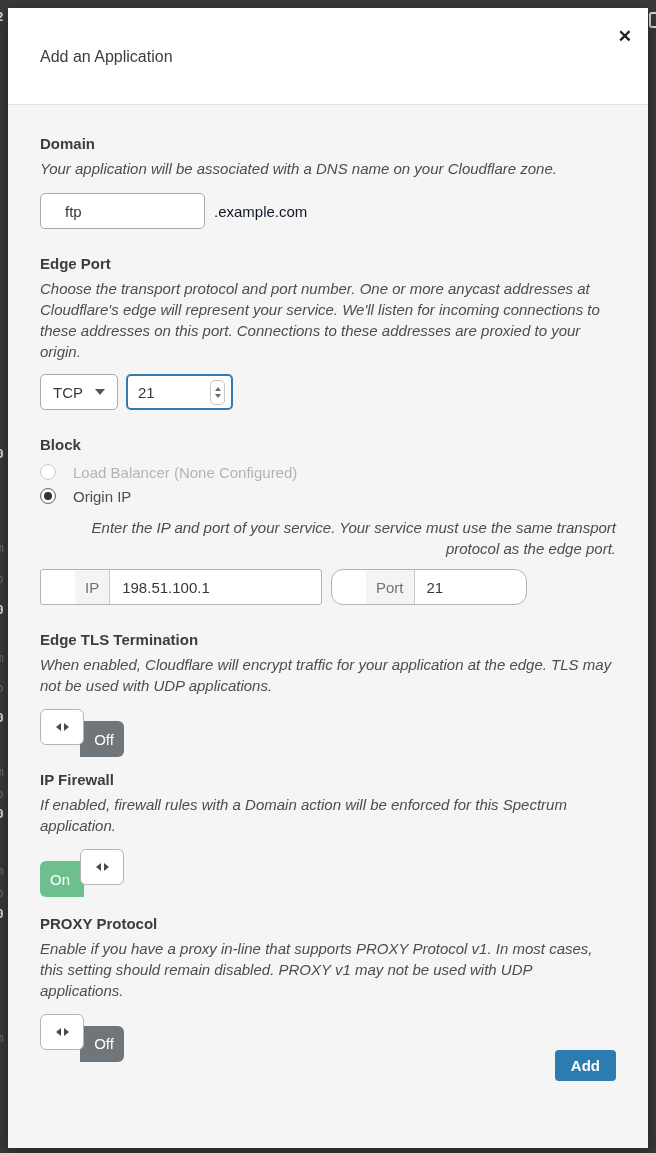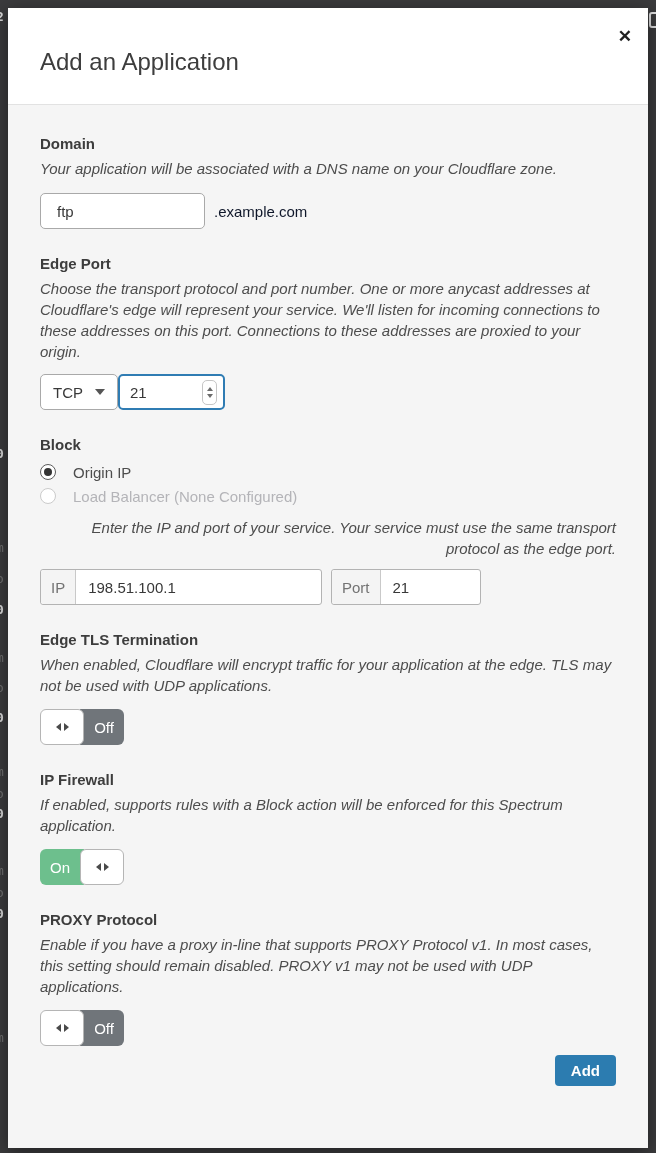--- a/index.html
+++ b/index.html
@@ -43,21 +43,21 @@
   .modal-header {
     position: relative;
     height: 97px;
     background: #ffffff;
     border-bottom: 1px solid #e2e2e2;
     flex: none;
   }
   .modal-title {
     position: absolute;
     left: 32px; top: 40px;
-    font-size: 24px;
+    font-size: 16px;
     font-weight: 400;
     color: #3d3d3d;
   }
   .close-btn {
     position: absolute;
     right: 16px; top: 20px;
     font-size: 17px;
     font-weight: 700;
     color: #1f1f1f;
     line-height: 1;
@@ -85,28 +85,28 @@
   }
   
   .text-input {
     height: 36px;
     border: 1px solid #a9a9a9;
     border-radius: 5px;
     background: #fff;
     font-family: "Liberation Sans", sans-serif;
     font-size: 15px;
     color: #383838;
-    padding: 0 16px;
+    padding: 0 24px;
     outline: none;
   }
   .domain-row { margin-top: 14px; display: flex; align-items: center; }
   .domain-input { width: 165px; }
   .domain-suffix { font-size: 15px; color: #0f172a; margin-left: 9px; }
   
-  .edgeport-row { margin-top: 12px; display: flex; align-items: center; }
+  .edgeport-row { margin-top: 12px; display: flex; align-items: center; gap: 8px; }
   .select {
     width: 78px; height: 36px;
     border: 1px solid #a9a9a9;
     border-radius: 5px;
     background: #fff;
     display: inline-flex;
     align-items: center;
     justify-content: space-between;
     padding: 0 12px;
     font-size: 15px;
@@ -163,20 +163,21 @@
   .radio-label { font-size: 15px; color: #4d4d4d; margin-left: 17px; }
   .radio-label.disabled { color: #b4b4b8; }
   
   .ipport-row { margin-top: 10px; display: flex; align-items: center; gap: 9px; }
   .pgroup {
     display: inline-flex;
     height: 36px;
     border: 1px solid #b3b3b3;
     border-radius: 3px;
     background: #fff;
+    padding-left: 34px;
   }
   .pgroup .prefix {
     background: #f4f4f4;
     border-right: 1px solid #c9c9c9;
     color: #737373;
     font-size: 15px;
     display: flex; align-items: center;
     padding: 0 10px;
     border-radius: 3px 0 0 3px;
     flex: none;
@@ -184,45 +185,46 @@
   .pgroup input {
     border: none; outline: none;
     font-family: "Liberation Sans", sans-serif;
     font-size: 15px; color: #383838;
     padding: 0 12px;
     background: transparent;
     width: 100%;
     border-radius: 0 3px 3px 0;
   }
   .pgroup.ip { width: 282px; }
-  .pgroup.port { width: 150px; }
+  .pgroup.port { width: 196px; border-radius: 12px; }
   
   .toggle { margin-top: 13px; display: inline-flex; height: 36px; cursor: pointer; }
   .toggle-handle {
     width: 44px; height: 36px;
     background: #fff;
     border: 1px solid #b5b5b5;
     border-radius: 6px;
     display: flex; align-items: center; justify-content: center;
     gap: 3px;
     position: relative;
     z-index: 1;
   }
   .toggle-seg {
     width: 44px; height: 36px;
     display: flex; align-items: center; justify-content: center;
     font-size: 15px;
     color: #fff;
+    margin-top: 12px;
   }
   .toggle.off .toggle-seg { background: #70757a; border-radius: 0 6px 6px 0; margin-left: -4px; padding-left: 4px; }
   .toggle.on  .toggle-seg { background: #6dbf8d; border-radius: 6px 0 0 6px; margin-right: -4px; padding-right: 4px; }
   .tri-l { width:0;height:0;border-top:4px solid transparent;border-bottom:4px solid transparent;border-right:5px solid #4a4a4a; }
   .tri-r { width:0;height:0;border-top:4px solid transparent;border-bottom:4px solid transparent;border-left:5px solid #4a4a4a; }
   
-  .footer-row { display: flex; justify-content: flex-end; margin-top: 9px; }
+  .footer-row { display: flex; justify-content: flex-end; }
   .btn-primary {
     background: #2c7cb0;
     color: #fff;
     border: none;
     border-radius: 4px;
     height: 31px;
     padding: 0 16px;
     font-family: "Liberation Sans", sans-serif;
     font-size: 15px;
     font-weight: 700;
@@ -282,28 +284,28 @@
           <span class="tri-up"></span>
             <span class="tri-dn"></span>
         </span>
       </div>
     </div>
 
     
     <div class="section-label">Block</div>
     <div class="radio-group">
       <div class="radio-row">
+        <span class="rad disabled"></span>
+        <span class="radio-label disabled">Load Balancer (None Configured)</span>
+      </div>
+      <div class="radio-row">
         <span class="rad">
             <span class="dot"></span>
           </span>
         <span class="radio-label">Origin IP</span>
-      </div>
-      <div class="radio-row">
-        <span class="rad disabled"></span>
-        <span class="radio-label disabled">Load Balancer (None Configured)</span>
       </div>
     </div>
     <div class="section-desc" style="margin-top:9px;text-align:right;">Enter the IP and port of your service. Your service must use the same transport protocol as the edge port.</div>
     <div class="ipport-row">
       <div class="pgroup ip">
         <span class="prefix">IP</span>
         <input type="text" value="198.51.100.1" style="">
       </div>
       <div class="pgroup port">
         <span class="prefix">Port</span>
@@ -317,21 +319,21 @@
     <div class="toggle off">
       <span class="toggle-handle">
         <span class="tri-l"></span>
           <span class="tri-r"></span>
       </span>
       <span class="toggle-seg">Off</span>
     </div>
 
     
     <div class="section-label">IP Firewall</div>
-    <div class="section-desc">If enabled, supports rules with a Block action will be enforced for this Spectrum application.</div>
+    <div class="section-desc">If enabled, firewall rules with a Domain action will be enforced for this Spectrum application.</div>
     <div class="toggle on">
       <span class="toggle-seg">On</span>
       <span class="toggle-handle">
         <span class="tri-l"></span>
           <span class="tri-r"></span>
       </span>
     </div>
 
     
     <div class="section-label">PROXY Protocol</div>

